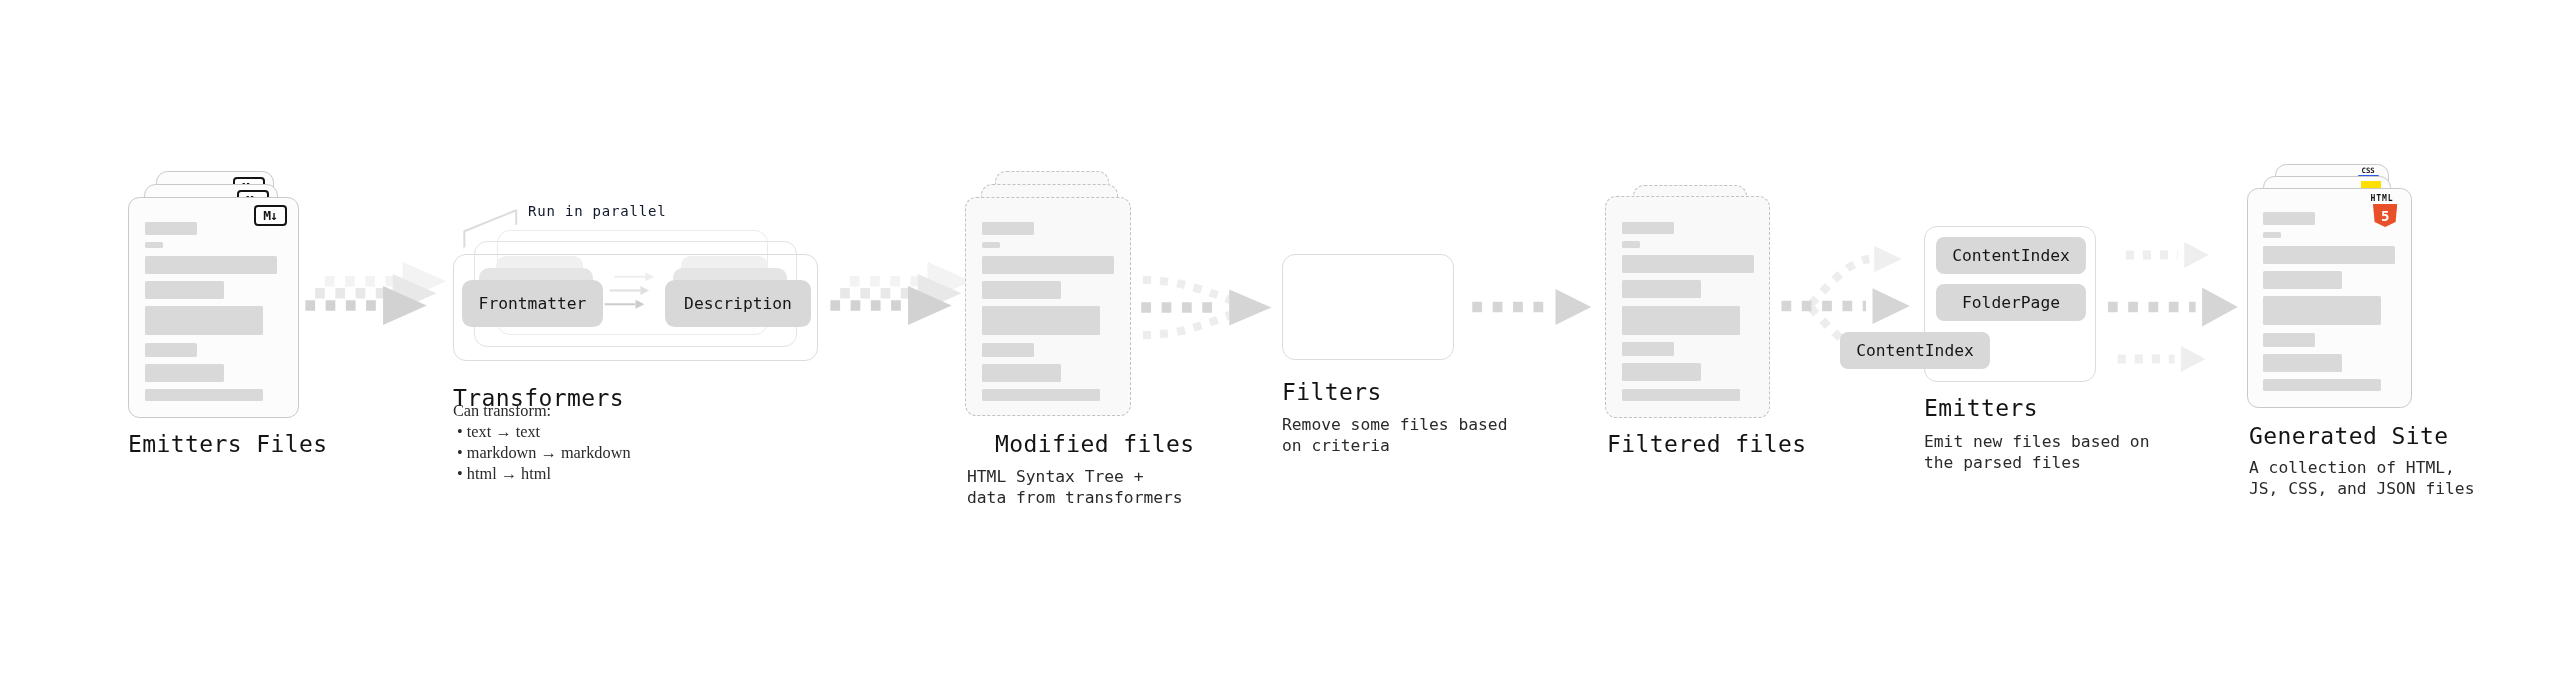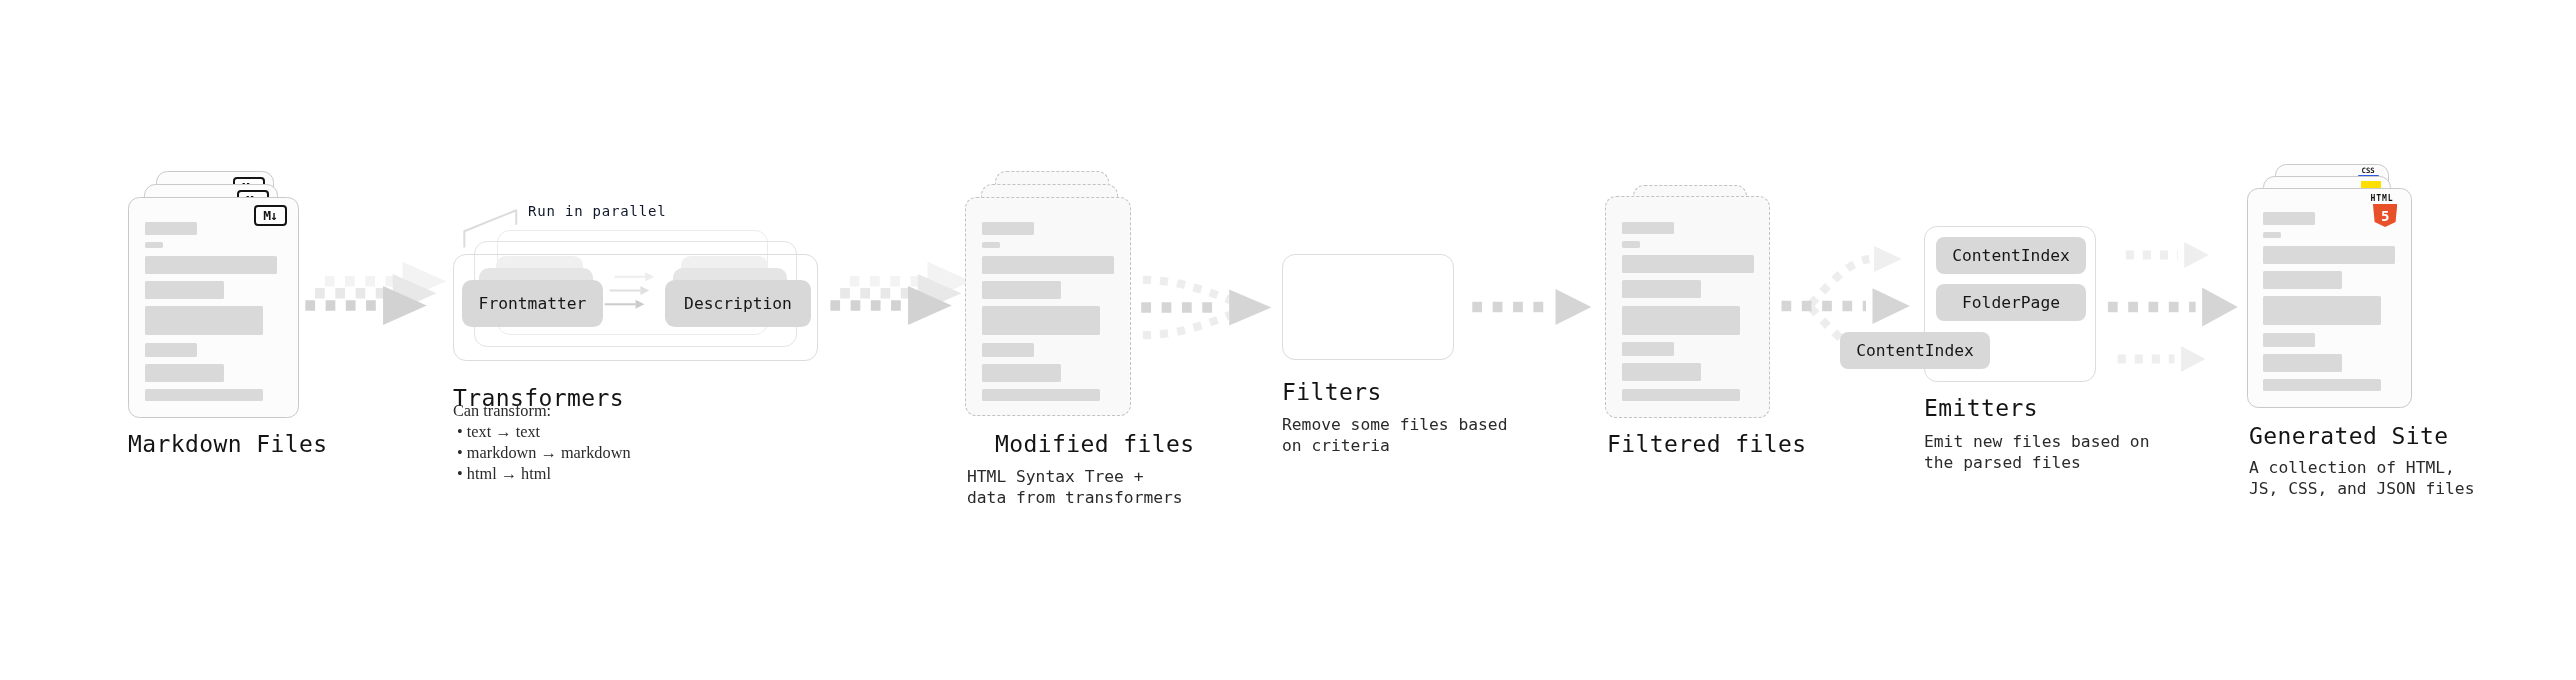--- a/index.html
+++ b/index.html
@@ -61,21 +61,21 @@
           <span class="bar" style="width: 18px; height: 6.5px;"></span>
           <span class="bar" style="width: 132px; height: 18px;"></span>
           <span class="bar" style="width: 79px; height: 18px;"></span>
           <span class="bar" style="width: 118px; height: 29px;"></span>
           <span class="bar" style="width: 52px; height: 14px;"></span>
           <span class="bar" style="width: 79px; height: 18px;"></span>
           <span class="bar" style="width: 118px; height: 12.2px;"></span>
         </div>
     </div>
   </div>
-  <div class="stage-label" style="left:128px;top:431px;">Markdown Files</div>
+  <div class="stage-label" style="left:128px;top:431px;">Emitters Files</div>
 
   <svg style="left:302px;top:244px;" width="150" height="89" viewBox="0 0 185 110">
     <g transform="translate(24,-30)" stroke="#f3f3f3" fill="#f3f3f3">
       <line x1="4" y1="76" x2="92" y2="76" stroke-width="13" stroke-dasharray="12 13"></line>
         <path d="M100,52 L100,100 L154,76 Z" stroke="none"></path>
     </g>
     <g transform="translate(12,-15)" stroke="#e8e8e8" fill="#e8e8e8">
       <line x1="4" y1="76" x2="92" y2="76" stroke-width="13" stroke-dasharray="12 13"></line>
         <path d="M100,52 L100,100 L154,76 Z" stroke="none"></path>
     </g>

